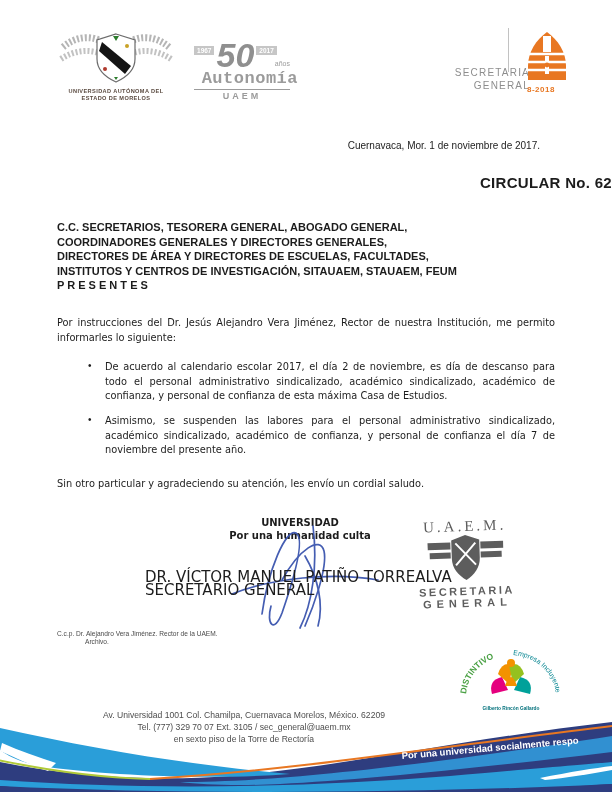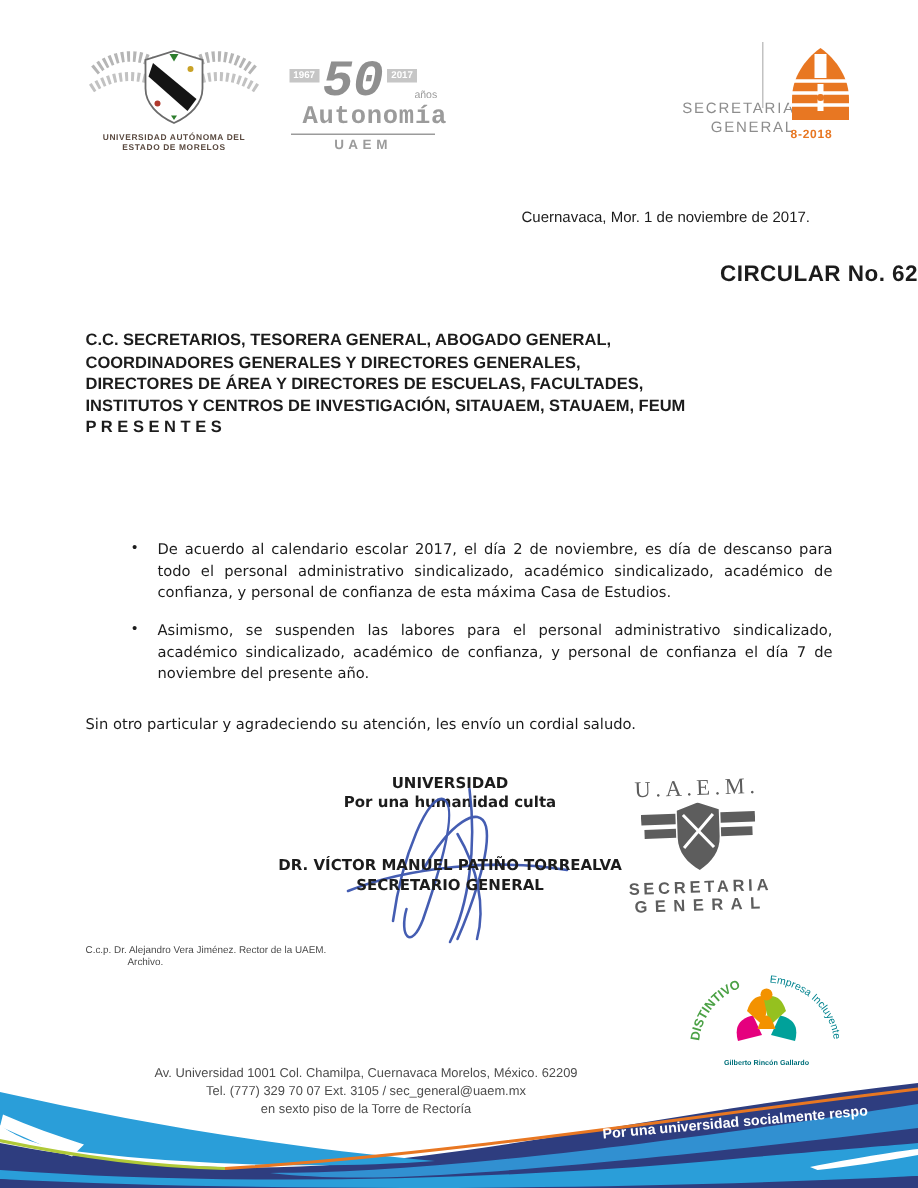--- a/index.html
+++ b/index.html
@@ -7,40 +7,40 @@
     position:relative; width:612px; height:792px; margin:0 auto;
     background:#ffffff; overflow:hidden;
     font-family:"Liberation Sans", sans-serif; color:#1c1c1c;
   }
   
   .crest { position:absolute; left:55px; top:33px; width:122px; text-align:center; }
   .crest-text { font-size:5.6px; font-weight:bold; color:#5a4a40; letter-spacing:.4px; line-height:7px; margin-top:1px; }
   .anniv { position:absolute; left:186px; top:40px; width:112px; color:#9b9b9b; }
   .anniv-row { display:flex; align-items:flex-start; justify-content:center; }
   .yr-box { background:#c6c6c6; color:#fff; font-size:6.5px; font-weight:bold; padding:1px 3px; margin-top:6px; }
-  .big50 { font-family:Liberation Mono, monospace; font-style:italic; font-weight:bold; font-size:34px; line-height:30px; color:#8f8f8f; margin:0 2px; }
+  .big50 { font-family:Liberation Sans, sans-serif; font-style:italic; font-weight:bold; font-size:34px; line-height:30px; color:#8f8f8f; margin:0 2px; }
   .anios { font-size:7px; margin-top:20px; margin-left:-2px; }
   .autonomia { text-align:right; font-size:17px; font-weight:bold; letter-spacing:.5px; line-height:18px;font-family:Liberation Mono, monospace; }
   .uaem-line { border-top:1.5px solid #9b9b9b; margin:1px 8px 0 8px; text-align:center; font-size:9px; font-weight:bold; letter-spacing:3px; padding-top:1px; }
   .secgen { position:absolute; right:82px; top:66px; text-align:right; color:#8d8d8d; font-size:10px; letter-spacing:1.2px; line-height:13px; }
   .vline { position:absolute; left:508px; top:28px; width:1px; height:44px; background:#c2c2c2; }
   .pen-icon { position:absolute; left:524px; top:32px; }
   .code2018 { position:absolute; left:527px; top:85px; color:#e87722; font-size:8px; font-weight:bold; letter-spacing:.5px; }
   
   .dateline { position:absolute; right:72px; top:140px; font-size:10px; }
   .title { position:absolute; left:0; top:174px; width:100%; text-align:right; font-size:15px; font-weight:bold; letter-spacing:.3px; }
   .recipients { position:absolute; left:57px; top:220px; width:470px; font-size:11px; font-weight:bold; line-height:14.6px; }
   .bodytext { font-family:"DejaVu Sans", sans-serif; font-size:9.8px; line-height:14.6px; text-align:justify; }
   .intro { position:absolute; left:57px; top:316px; width:498px; }
   .bullet-row { position:absolute; left:88px; width:467px; display:flex; }
   .bullet-dot { width:17px; flex:0 0 17px; font-size:10px; }
   .b1 { top:360px; } .b2 { top:414px; }
   .closing { position:absolute; left:57px; top:477px; width:498px; }
   .sig-block { position:absolute; left:160px; top:516px; width:280px; text-align:center; font-family:"DejaVu Sans", sans-serif; font-weight:bold; font-size:10px; line-height:13px; }
-  .sig-names { position:absolute; left:145px; top:571px; width:310px; text-align:center; font-family:"DejaVu Sans", sans-serif; font-weight:bold; font-size:10px; line-height:13px; }
+  .sig-names { position:absolute; left:145px; top:571px; width:310px; text-align:left; font-family:"DejaVu Sans", sans-serif; font-weight:normal; font-size:15px; line-height:13px; }
   .signature-svg { position:absolute; left:210px; top:518px; }
   .stamp { position:absolute; left:408px; top:518px; width:116px; text-align:center; color:#3a3a3a; opacity:.82; transform:rotate(-2deg); }
   .stamp-org { font-family:"Liberation Serif", serif; font-size:15px; letter-spacing:3px; }
   .stamp-l1 { font-size:11px; font-weight:bold; letter-spacing:2.5px; }
   .stamp-l2 { font-size:11px; font-weight:bold; letter-spacing:5px; }
   .ccp { position:absolute; left:57px; top:630px; font-size:6.6px; color:#4a4a4a; line-height:8.2px; }
   .ccp-line2 { padding-left:28px; }
   .distintivo { position:absolute; left:452px; top:646px; }
   
   .footer-text { position:absolute; left:63px; top:710px; width:362px; text-align:center; font-size:8.6px; color:#4d4d4d; line-height:11.8px; z-index:5; }
@@ -103,20 +103,21 @@
   <div class="title">CIRCULAR No. 62</div>
 
   <div class="recipients">
     <div>C.C. SECRETARIOS, TESORERA GENERAL, ABOGADO GENERAL,</div>
     <div>COORDINADORES GENERALES Y DIRECTORES GENERALES,</div>
     <div>DIRECTORES DE ÁREA Y DIRECTORES DE ESCUELAS, FACULTADES,</div>
     <div>INSTITUTOS Y CENTROS DE INVESTIGACIÓN, SITAUAEM, STAUAEM, FEUM</div>
     <div>P R E S E N T E S</div>
   </div>
 
+  <div class="intro bodytext">Por instrucciones del Dr. Jesús Alejandro Vera Jiménez, Rector de nuestra Institución, me permito informarles lo siguiente:</div>
 
   <div class="bullet-row b1">
     <div class="bullet-dot">•</div>
     <div class="bodytext">De acuerdo al calendario escolar 2017, el día  2 de noviembre,  es día de descanso para todo el personal administrativo sindicalizado, académico sindicalizado, académico de confianza, y personal de confianza de esta máxima Casa de Estudios.</div>
   </div>
   <div class="bullet-row b2">
     <div class="bullet-dot">•</div>
     <div class="bodytext">Asimismo,  se suspenden las labores para el personal administrativo sindicalizado, académico sindicalizado, académico de confianza, y personal de confianza el día  7 de noviembre del presente año.</div>
   </div>
 

